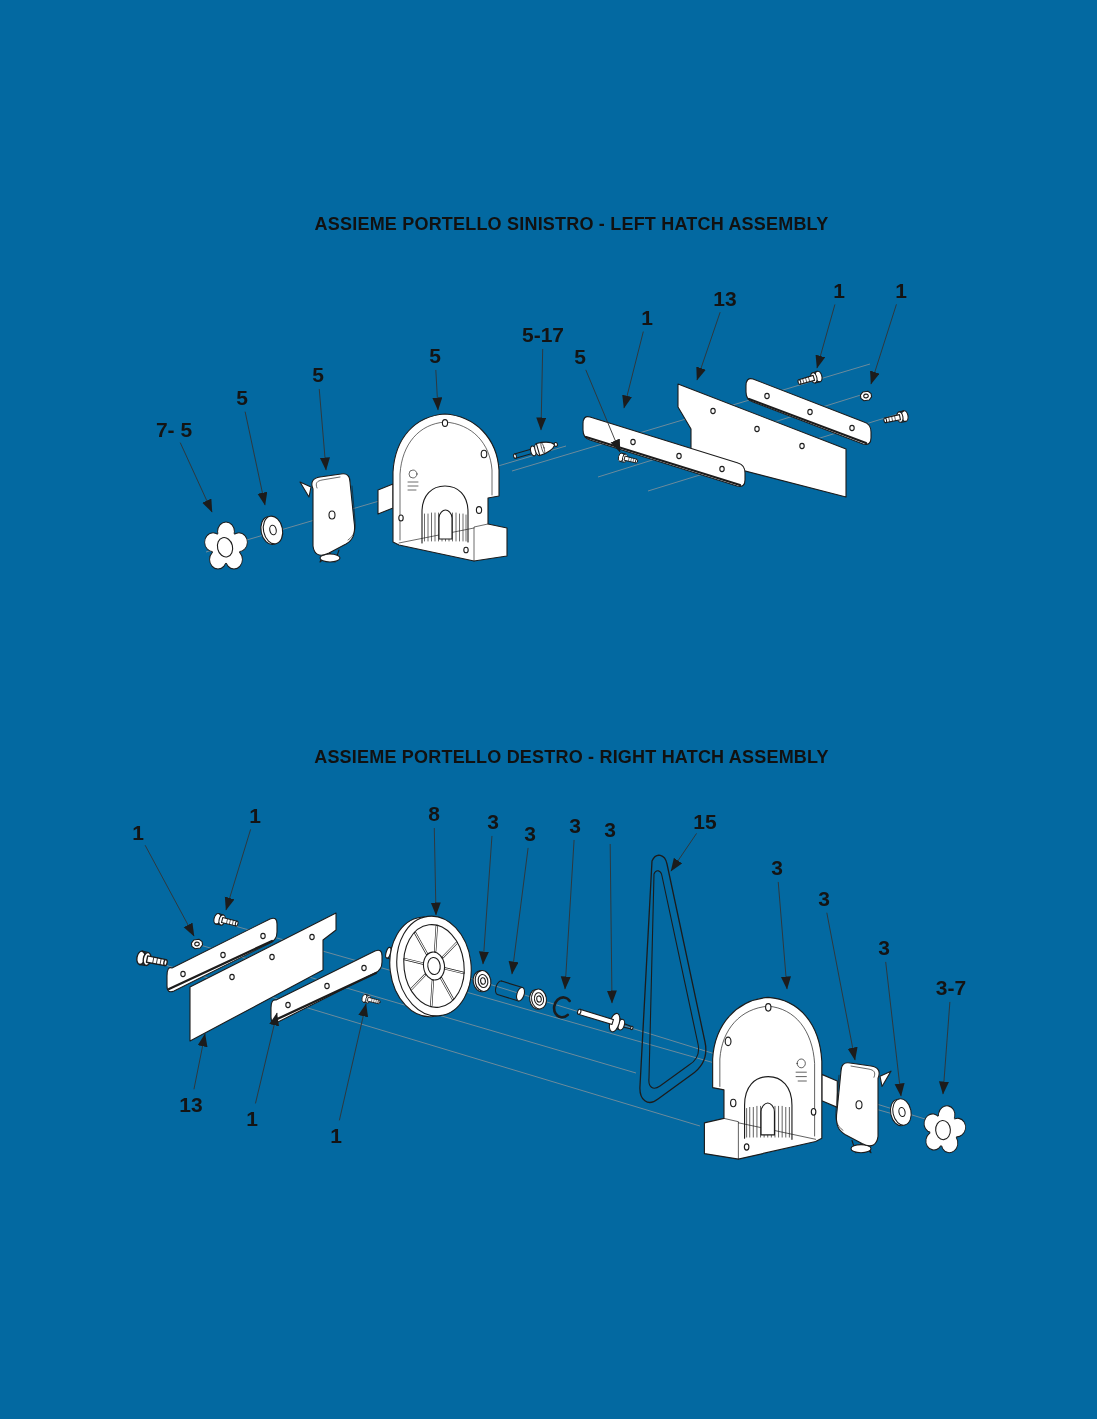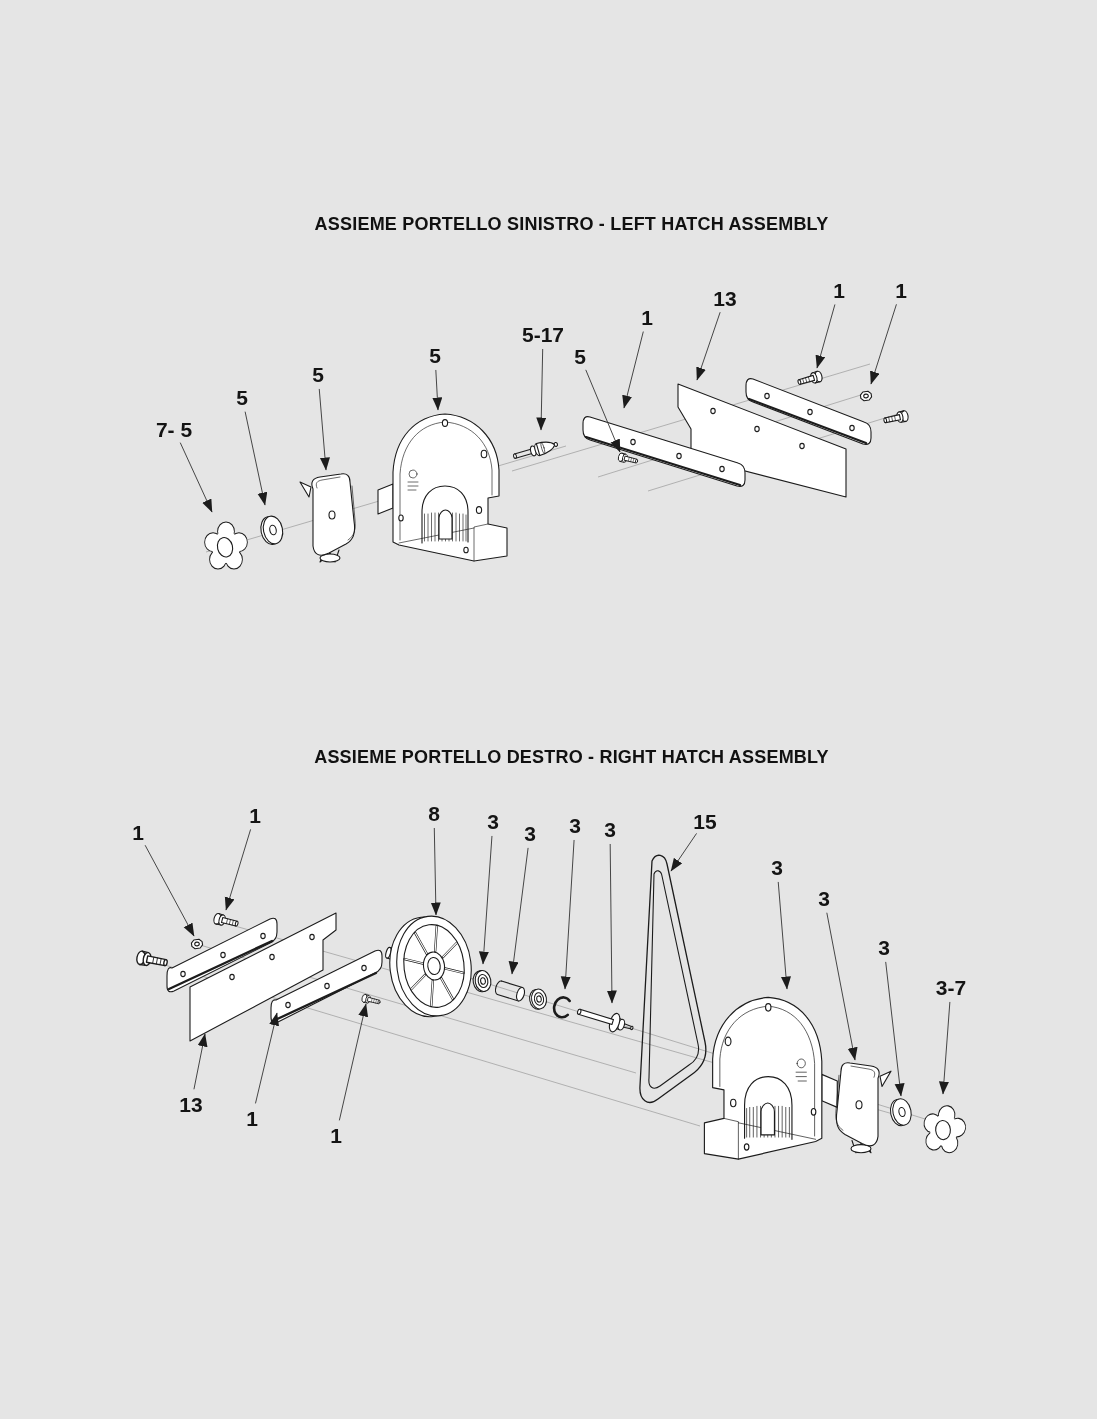--- a/index.html
+++ b/index.html
@@ -1,16 +1,16 @@
 <!DOCTYPE html>
 <html><head>
 <meta charset="utf-8">
 <style>
   html,body{margin:0;padding:0;background:#ffffff;}
-  #page{position:relative;width:1097px;height:1419px;background:#e5e5e5;overflow:hidden;
+  #page{position:relative;width:1097px;height:1419px;background:#0369a1;overflow:hidden;
         font-family:"Liberation Sans",sans-serif;}
   .title{position:absolute;left:0;width:100%;text-align:center;
          font:bold 18px "Liberation Sans",sans-serif;color:#111;
          letter-spacing:.2px;transform:translateX(23px);}
   svg{position:absolute;left:0;top:0;}
   .w{fill:#fff;stroke:#1c1c1c;stroke-width:1.1;stroke-linejoin:round;stroke-linecap:round;}
   .s{fill:none;stroke:#1c1c1c;stroke-width:1.1;stroke-linejoin:round;stroke-linecap:round;}
   .t{stroke-width:.65;}
   .k{stroke:#1c1c1c;stroke-width:2.3;fill:none;stroke-linecap:round;}
   .wf{fill:#fff;stroke:none;}

